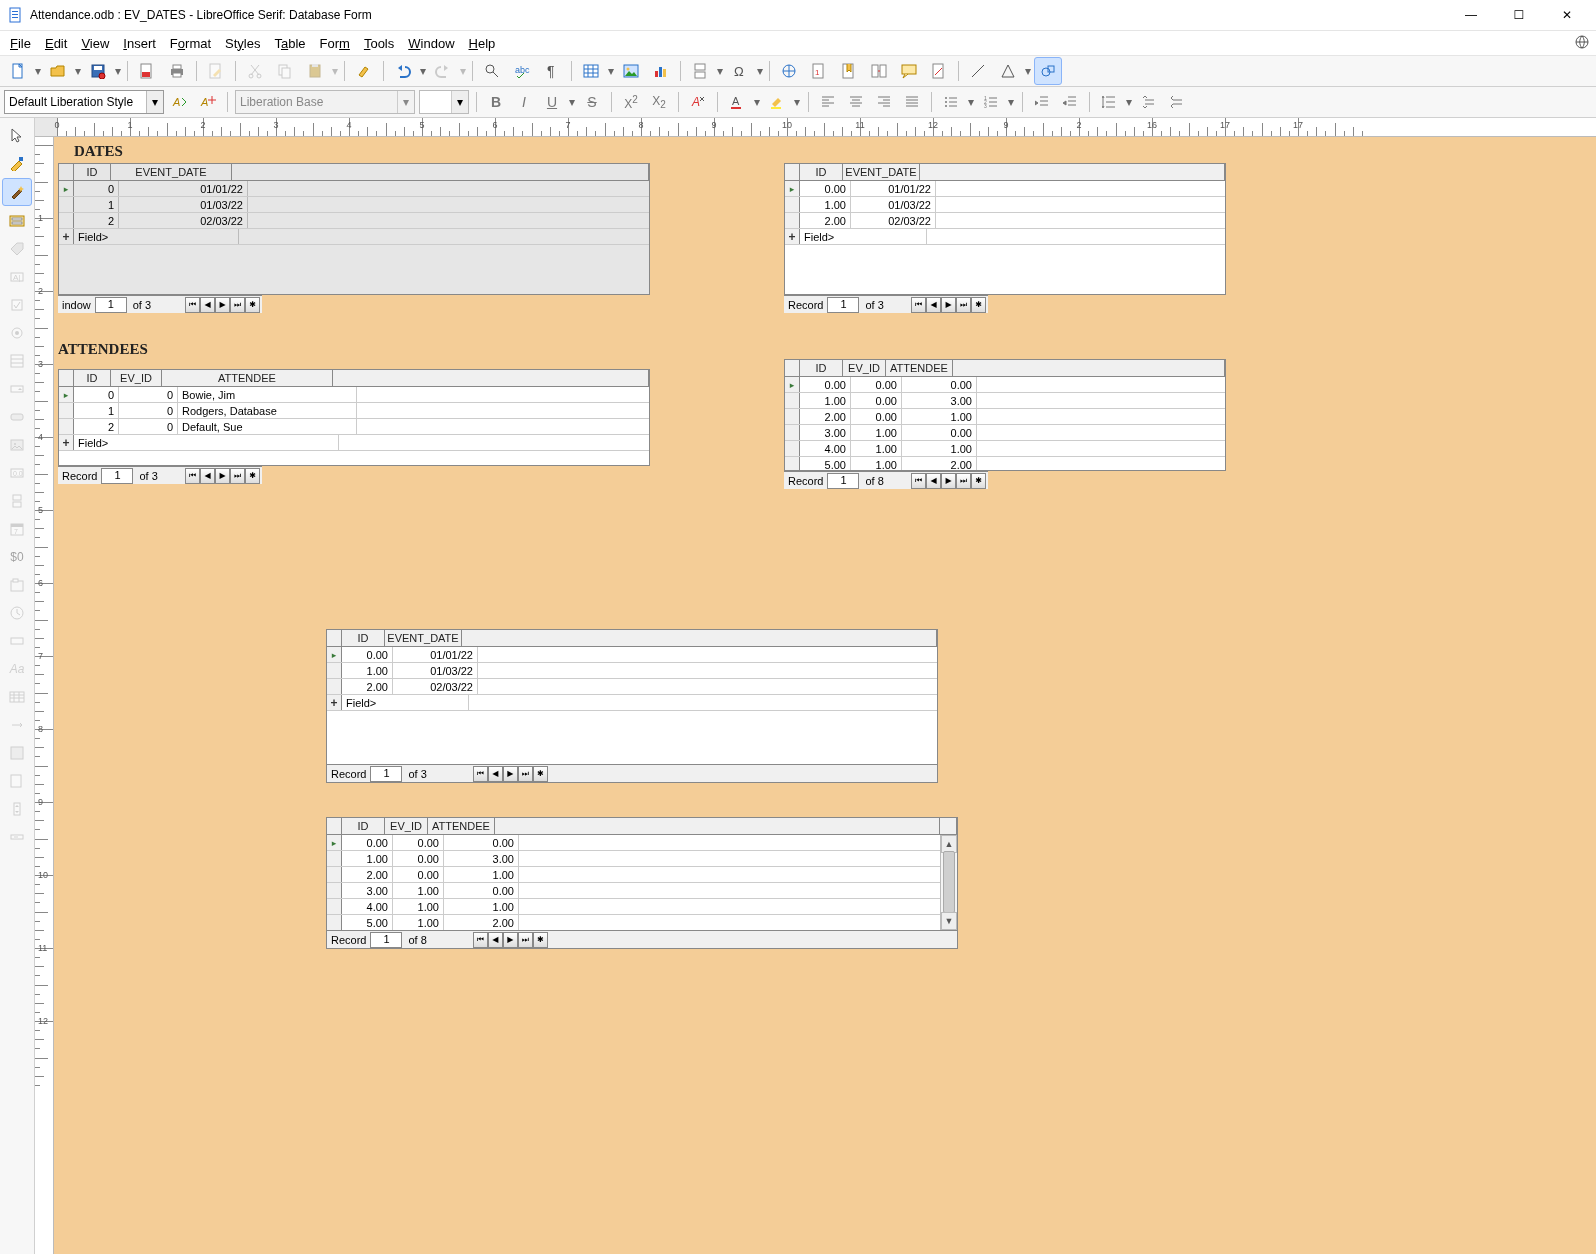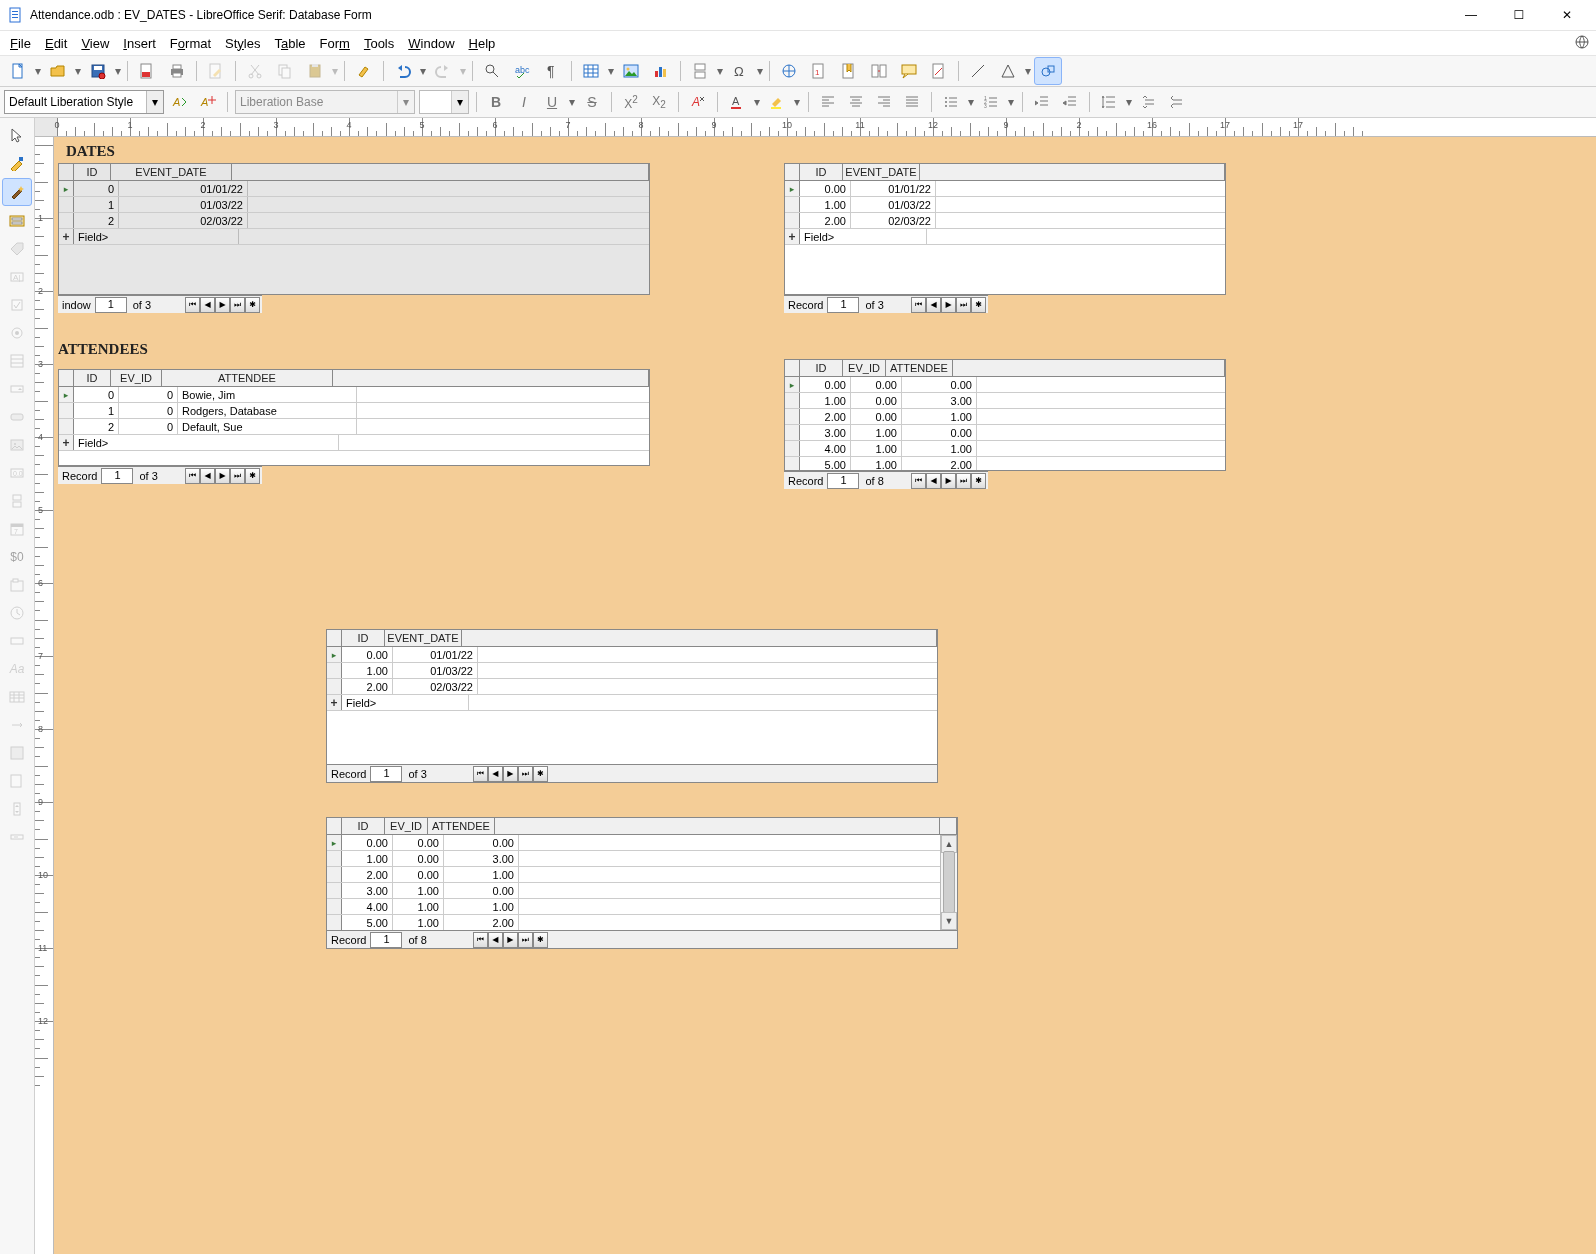--- a/index.html
+++ b/index.html
@@ -878,21 +878,21 @@
           <div class="tick" style="top: 902.25px; width: 50%;"></div>
           <div class="tick" style="top: 911.375px; width: 30%;"></div>
           <div class="tick" style="top: 920.5px; width: 70%;"></div>
           <div class="tick" style="top: 929.625px; width: 30%;"></div>
           <div class="tick" style="top: 938.75px; width: 50%;"></div>
           <div class="tick" style="top: 947.875px; width: 30%;"></div>
         </div>
 
       <div class="canvas">
 
-        <div class="sec-title" style="left:12px;top:6px">DATES</div>
+        <div class="sec-title" style="left:20px;top:6px">DATES</div>
 
         <div class="grid dim" style="left:4px;top:26px;width:590px;height:130px">
           <div class="ghead">
             <div class="gh rowhdr-h"></div>
             <div class="gh" style="width:36px">ID</div>
             <div class="gh" style="width:120px">EVENT_DATE</div>
             <div class="gh" style="flex:1"></div>
           </div>
           <div class="gbody" id="gb-dates1">
               <div class="grow">

